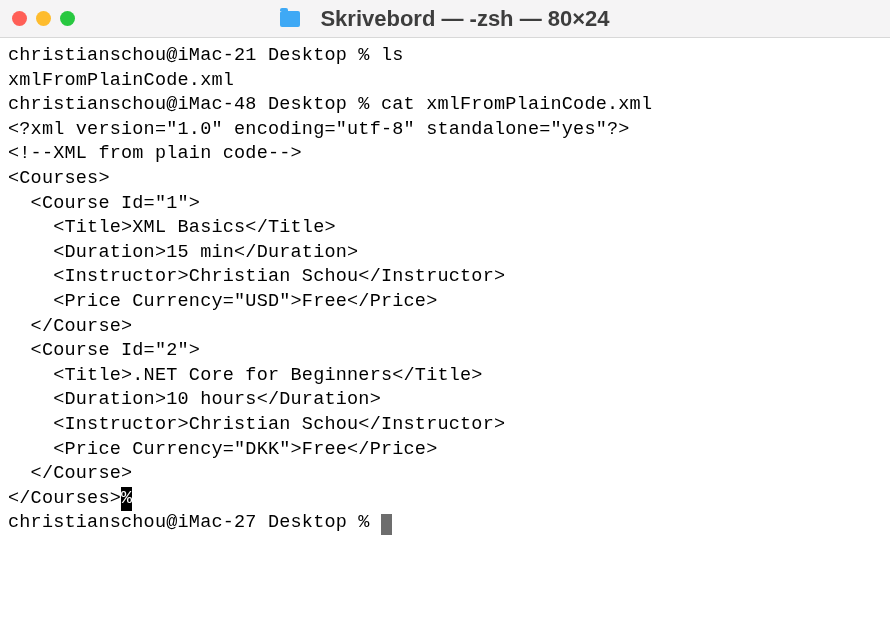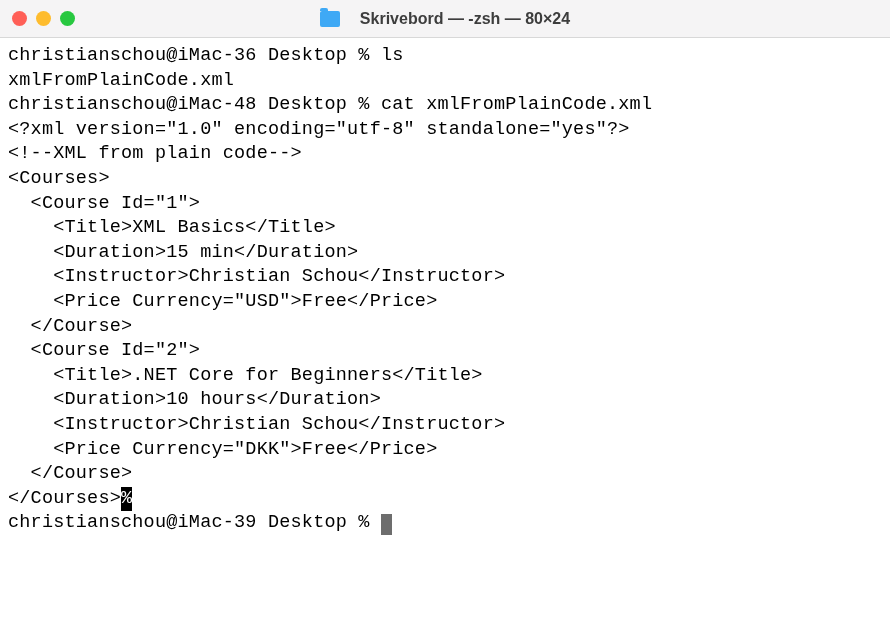--- a/index.html
+++ b/index.html
@@ -59,21 +59,21 @@
       top: -3px;
       left: 0;
       width: 8px;
       height: 3px;
       background: #3fa9f5;
       border-radius: 2px 2px 0 0;
     }
     .window-title {
       font-family: -apple-system, BlinkMacSystemFont, "Segoe UI", Helvetica, sans-serif;
       font-weight: 700;
-      font-size: 16px;
+      font-size: 22px;
       color: #3d3d3d;
       margin-left: 12px;
     }
     .terminal {
       padding: 6px 8px;
       font-size: 18.5px;
       line-height: 1.33;
       color: #000000;
       white-space: pre;
       font-weight: 500;
@@ -101,32 +101,32 @@
     <div class="traffic-light tl-close"></div>
     <div class="traffic-light tl-min"></div>
     <div class="traffic-light tl-max"></div>
   </div>
   <div class="title-center">
     <div class="folder-icon"></div>
     <div class="window-title">Skrivebord — -zsh — 80×24</div>
   </div>
 </div>
 
-<div class="terminal"><span>christianschou@iMac-36 Desktop % ls</span>
+<div class="terminal"><span>christianschou@iMac-21 Desktop % ls</span>
 <span>xmlFromPlainCode.xml</span>
 <span>christianschou@iMac-48 Desktop % cat xmlFromPlainCode.xml</span>
 <span>&lt;?xml version="1.0" encoding="utf-8" standalone="yes"?&gt;</span>
 <span>&lt;!--XML from plain code--&gt;</span>
 <span>&lt;Courses&gt;</span>
 <span>  &lt;Course Id="1"&gt;</span>
 <span>    &lt;Title&gt;XML Basics&lt;/Title&gt;</span>
 <span>    &lt;Duration&gt;15 min&lt;/Duration&gt;</span>
 <span>    &lt;Instructor&gt;Christian Schou&lt;/Instructor&gt;</span>
 <span>    &lt;Price Currency="USD"&gt;Free&lt;/Price&gt;</span>
 <span>  &lt;/Course&gt;</span>
 <span>  &lt;Course Id="2"&gt;</span>
 <span>    &lt;Title&gt;.NET Core for Beginners&lt;/Title&gt;</span>
 <span>    &lt;Duration&gt;10 hours&lt;/Duration&gt;</span>
 <span>    &lt;Instructor&gt;Christian Schou&lt;/Instructor&gt;</span>
 <span>    &lt;Price Currency="DKK"&gt;Free&lt;/Price&gt;</span>
 <span>  &lt;/Course&gt;</span>
 <span>&lt;/Courses&gt;</span><span class="inverse">%</span>
-<span>christianschou@iMac-39 Desktop % </span><span class="cursor"></span></div>
+<span>christianschou@iMac-27 Desktop % </span><span class="cursor"></span></div>
 
 </body></html>

